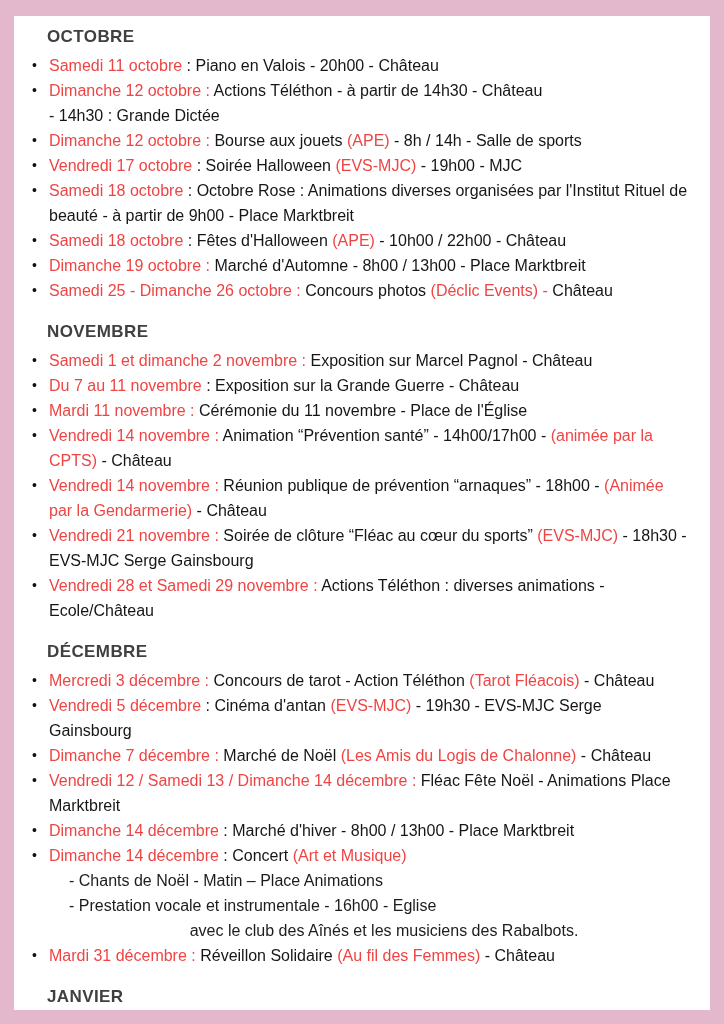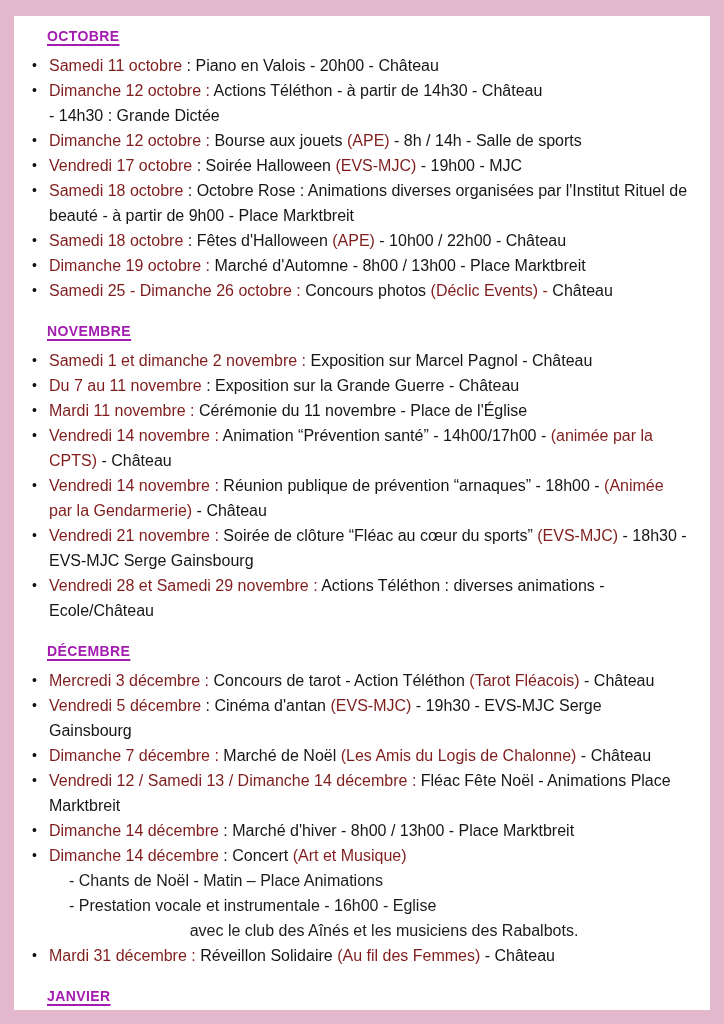--- a/index.html
+++ b/index.html
@@ -18,45 +18,44 @@
     width: 696px;
     height: 994px;
     background: #ffffff;
     box-sizing: border-box;
     padding: 8px 20px 8px 18px;
     overflow: hidden;
   }
   .month-section { margin: 0; }
   .month-section + .month-section { margin-top: 16px; }
   .month-title {
-    font-size: 14px;
+    font-size: 17px;
     font-weight: 700;
-    color: #a21caf;
+    color: #404040;
     margin: 0 0 4px 15px;
     line-height: 25px;
     letter-spacing: 0.4px;
-    text-decoration: underline;
     text-decoration-thickness: 2px;
     text-underline-offset: 3px;
   }
   .event-row {
     display: flex;
     font-size: 16px;
     line-height: 25px;
     color: #161616;
   }
   .bullet {
     flex: 0 0 17px;
     width: 17px;
     color: #111111;
     font-size: 14px;
   }
   .event-text { flex: 1; padding-right: 2px; }
   .seg.ink   { color: #161616; font-weight: 400; }
-  .seg.rose  { color: #7f1d1d; font-weight: 400; }
+  .seg.rose  { color: #ef4444; font-weight: 400; }
   .seg.light { color: #1c1c1c; font-weight: 400; }
   .indent-1 .bullet { visibility: hidden; }
   .indent-2 { margin-left: 20px; }
   .indent-2 .bullet { visibility: hidden; }
   .indent-3 { margin-left: 31px; text-align: center; }
   .indent-3 .bullet { visibility: hidden; }
 </style>
 </head>
 <body>
 

